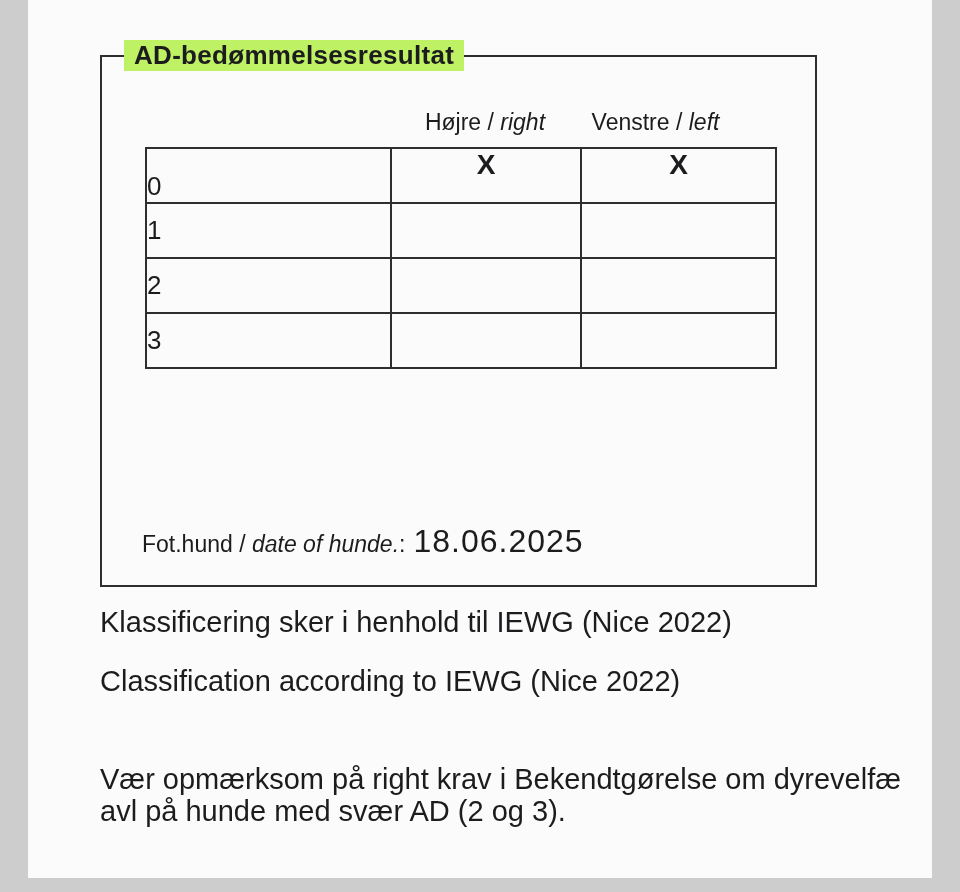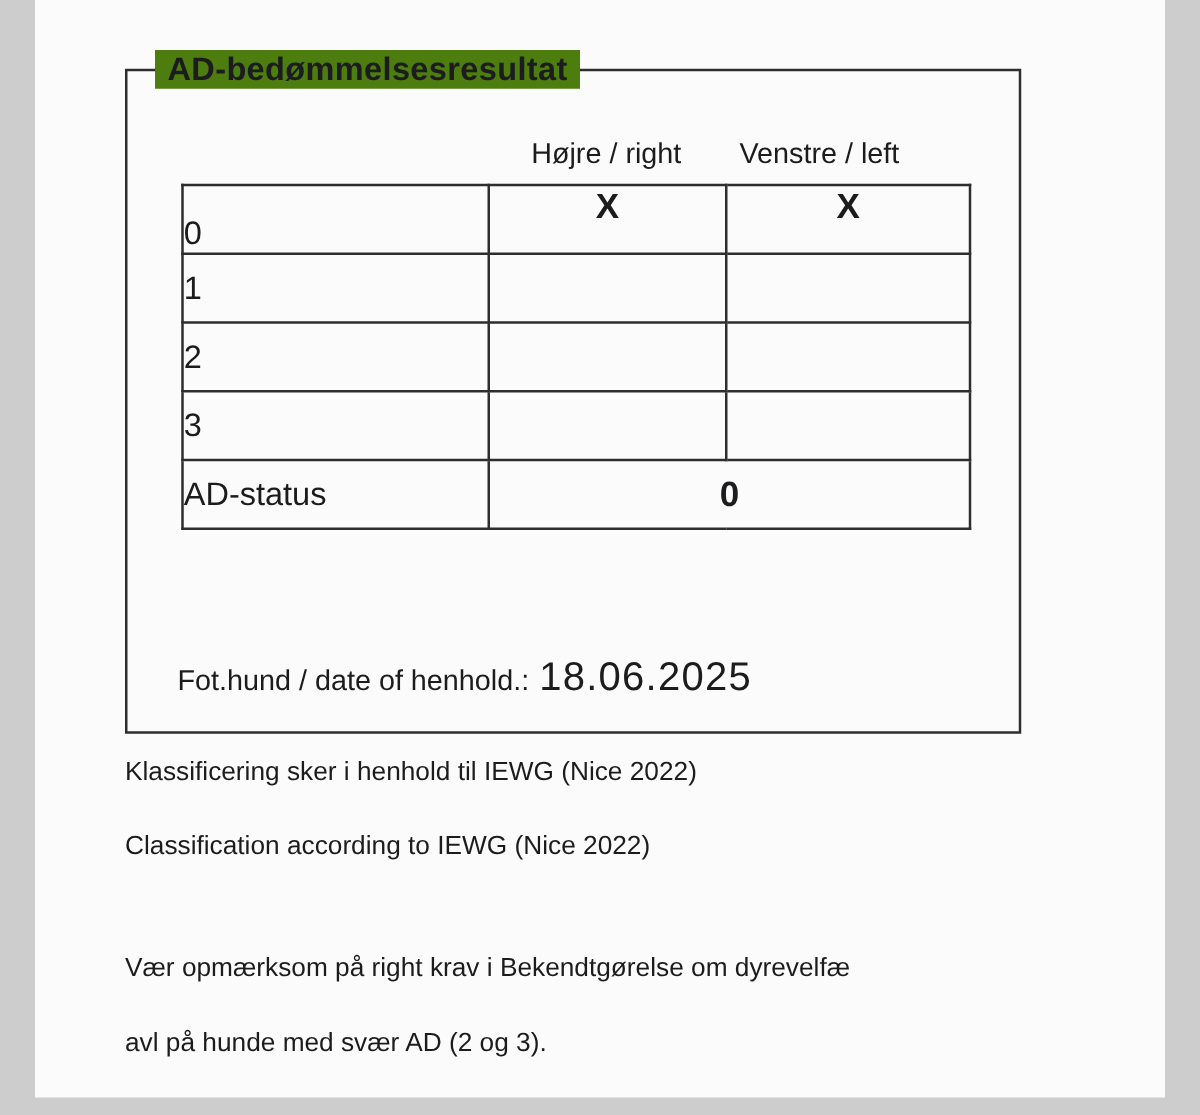--- a/index.html
+++ b/index.html
@@ -30,37 +30,37 @@
     left: 72px;
     top: 55px;
     width: 713px;
     height: 528px;
     border: 2px solid #2e2e30;
   }
   .legend {
     position: absolute;
     top: -17px;
     left: 22px;
-    background: #4d7c0f;
+    background: #bef264;
     padding: 0 10px;
     font-size: 26px;
     font-weight: bold;
     letter-spacing: 0.3px;
     white-space: nowrap;
   }
   .hdr {
     position: absolute;
     top: 52px;
     font-size: 23px;
     text-align: center;
     white-space: nowrap;
   }
   .hdr-right { left: 288px; width: 190px; }
   .hdr-left  { left: 456px; width: 195px; }
-  .it { }
+  .it { font-style: italic; }
 
   table.result-table {
     position: absolute;
     left: 43px;
     top: 90px;
     border-collapse: collapse;
     table-layout: fixed;
   }
   table.result-table td {
     border: 2px solid #2e2e30;
@@ -102,28 +102,28 @@
   }
   .exam-date .date-value {
     font-size: 32px;
     letter-spacing: 1px;
     margin-left: 8px;
   }
 
   .bodyline {
     position: absolute;
     left: 72px;
-    font-size: 21px;
+    font-size: 29px;
     white-space: nowrap;
   }
   .class-da { top: 606px; }
   .class-en { top: 665px; text-align: center; }
   .notice-heading { top: 726px; font-weight: bold; }
   .notice-1 { top: 763px; }
-  .notice-2 { top: 823px; }
+  .notice-2 { top: 795px; }
 </style>
 </head>
 <body>
 
 <div class="page">
 
   <div class="resultbox">
     <div class="legend">AD-bedømmelsesresultat</div>
 
     <div class="hdr hdr-right"><span>Højre / </span><span class="it">right</span></div>
@@ -145,28 +145,24 @@
       <tr>
         <td class="c-label lbl">2</td>
         <td class="c-right mark"></td>
         <td class="c-left mark"></td>
       </tr>
       <tr>
         <td class="c-label lbl">3</td>
         <td class="c-right mark"></td>
         <td class="c-left mark"></td>
       </tr>
-      <tr>
-        <td class="c-label lbl">AD-status</td>
-        <td class="status-value" colspan="2">0</td>
-      </tr>
     </tbody>
       </table>
 
-    <div class="exam-date"><span>Fot.hund / </span><span class="it">date of henhold.</span><span>:</span><span class="date-value">18.06.2025</span></div>
+    <div class="exam-date"><span>Fot.hund / </span><span class="it">date of hunde.</span><span>:</span><span class="date-value">18.06.2025</span></div>
   </div>
 
   <div class="bodyline class-da">Klassificering sker i henhold til IEWG (Nice 2022)</div>
   <div class="bodyline class-en">Classification according to IEWG (Nice 2022)</div>
 
   <div class="bodyline notice-1">Vær opmærksom på right krav i Bekendtgørelse om dyrevelfæ</div>
   <div class="bodyline notice-2">avl på hunde med svær AD (2 og 3).</div>
 
 </div>
 

